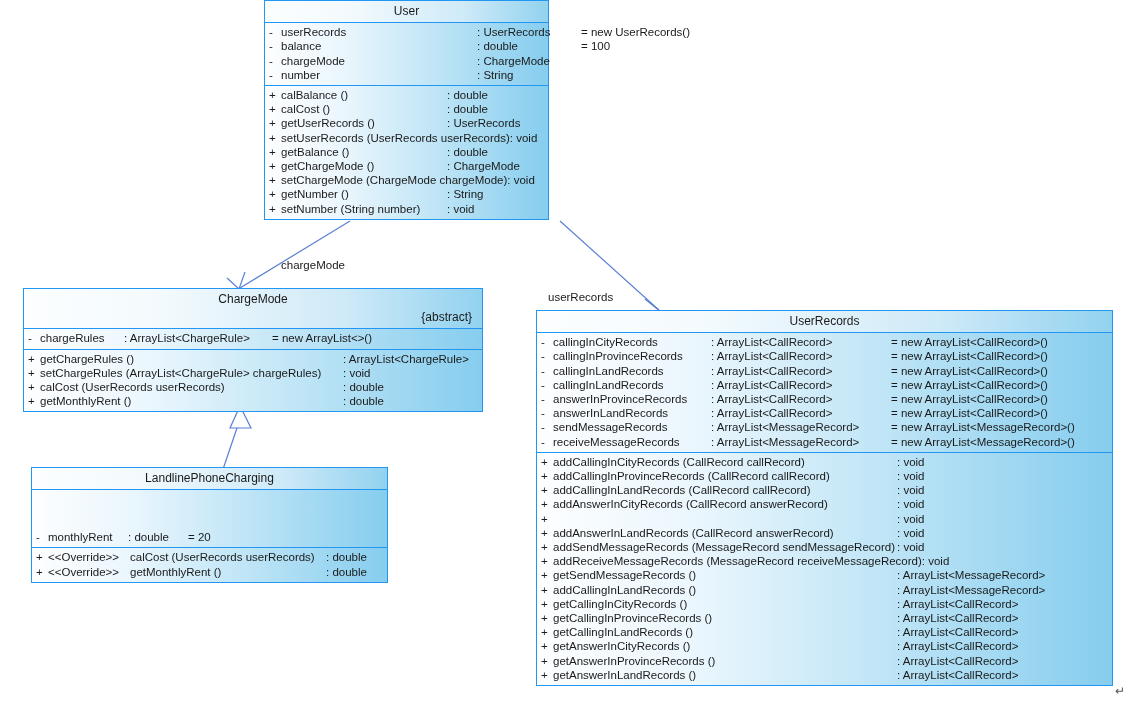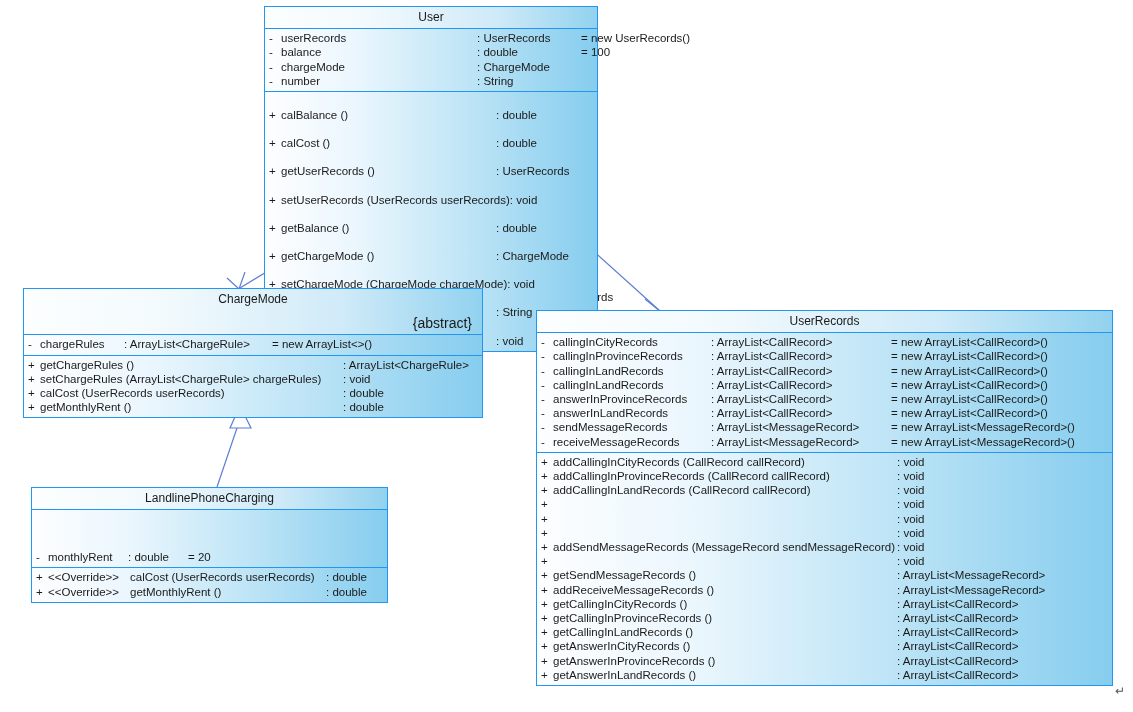--- a/index.html
+++ b/index.html
@@ -30,23 +30,23 @@
     padding: 3px 4px 4px 4px;
     background: linear-gradient(to right, #fcfeff 0%, #f3fafd 30%, #cfeaf8 70%, #92d2ef 100%);
     border-bottom: 1.5px solid #2196f3;
     font-size: 12px;
     position: relative;
   }
   .uml-header .cls-name { display: block; }
   .uml-header .abstract-tag {
     display: block;
     text-align: right;
-    font-size: 14px;
+    font-size: 12px;
     padding-right: 6px;
-    margin-top: 10px;
+    margin-top: 4px;
   }
   .uml-section {
     padding: 2px 0 3px 0;
   }
   .uml-section + .uml-section {
     border-top: 1.5px solid #2196f3;
   }
 
   
   .member {
@@ -68,21 +68,21 @@
   }
   .member .mdefault {
     flex: 0 0 auto;
   }
   .member .spacer { flex: 1 1 auto; }
 
   
   .cols-user .mname   { width: 196px; }
   .cols-user .mtype   { width: 104px; }
 
-  .cols-user-m .mname { flex: 0 0 auto; margin-top: 14px; }
+  .cols-user-m .mname { flex: 0 0 auto; }
   .cols-user-m .mtype { width: 96px; text-align: left; }
 
   .cols-cm-a .mname { width: 84px; }
   .cols-cm-a .mtype { width: 148px; }
 
   .cols-cm-m .mtype { width: 134px; text-align: left; }
 
   .cols-lpc-a .mname { width: 80px; margin-top: 38px; }
   .cols-lpc-a .mtype { width: 60px; }
 
@@ -133,21 +133,21 @@
 
   <g>
     <line x1="217" y1="487" x2="238" y2="425" stroke="#5b7fd4" stroke-width="1.2"></line>
     <polygon points="240,406 251,428 230,428" fill="#ffffff" stroke="#5b7fd4" stroke-width="1.2"></polygon>
   </g>
 </svg>
 
 <div class="edge-label" style="left:281px; top:259px;">chargeMode</div>
 <div class="edge-label" style="left:548px; top:291px;">userRecords</div>
 
-<div class="uml-class" id="box-user" style="left:264px; top:6px; width:334px;">
+<div class="uml-class" id="box-user" style="left:264px; top:0; width:285px;">
   <div class="uml-header">
     <span class="cls-name">User</span>
   </div>
   <div class="uml-section cols-user">
     <div class="member">
       <span class="vis">-</span>
       <span class="mname">userRecords</span>
       <span class="mtype">: UserRecords</span>
       <span class="mdefault">= new UserRecords()</span>
     </div>
@@ -262,21 +262,21 @@
     </div>
     <div class="member">
       <span class="vis">+</span>
       <span class="mname">getMonthlyRent ()</span>
       <span class="spacer"></span>
       <span class="mtype">: double</span>
     </div>
   </div>
 </div>
 
-<div class="uml-class" id="box-landline" style="left:31px; top:487px; width:357px;">
+<div class="uml-class" id="box-landline" style="left:31px; top:467px; width:357px;">
   <div class="uml-header">
     <span class="cls-name">LandlinePhoneCharging</span>
   </div>
   <div class="uml-section cols-lpc-a">
     <div class="member">
       <span class="vis">-</span>
       <span class="mname">monthlyRent</span>
       <span class="mtype">: double</span>
       <span class="mdefault">= 20</span>
     </div>
@@ -367,53 +367,56 @@
       <span class="mtype">: void</span>
     </div>
     <div class="member">
       <span class="vis">+</span>
       <span class="mname">addCallingInLandRecords (CallRecord callRecord)</span>
       <span class="spacer"></span>
       <span class="mtype">: void</span>
     </div>
     <div class="member">
       <span class="vis">+</span>
-      <span class="spacer"></span>
-      <span class="mtype">: void</span>
-    </div>
-    <div class="member">
-      <span class="vis">+</span>
-      <span class="spacer"></span>
-      <span class="mtype">: void</span>
-    </div>
-    <div class="member">
-      <span class="vis">+</span>
+      <span class="mname">addAnswerInCityRecords (CallRecord answerRecord)</span>
+      <span class="spacer"></span>
+      <span class="mtype">: void</span>
+    </div>
+    <div class="member">
+      <span class="vis">+</span>
+      <span class="spacer"></span>
+      <span class="mtype">: void</span>
+    </div>
+    <div class="member">
+      <span class="vis">+</span>
+      <span class="mname">addAnswerInLandRecords (CallRecord answerRecord)</span>
       <span class="spacer"></span>
       <span class="mtype">: void</span>
     </div>
     <div class="member">
       <span class="vis">+</span>
       <span class="mname">addSendMessageRecords (MessageRecord sendMessageRecord)</span>
       <span class="spacer"></span>
       <span class="mtype">: void</span>
     </div>
     <div class="member">
       <span class="vis">+</span>
+      <span class="mname">addReceiveMessageRecords (MessageRecord receiveMessageRecord)</span>
       <span class="spacer"></span>
       <span class="mtype">: void</span>
     </div>
     <div class="member">
       <span class="vis">+</span>
       <span class="mname">getSendMessageRecords ()</span>
       <span class="spacer"></span>
       <span class="mtype">: ArrayList&lt;MessageRecord&gt;</span>
     </div>
     <div class="member">
       <span class="vis">+</span>
-      <span class="mname">addReceiveMessageRecords ()</span>
+      <span class="mname">addCallingInLandRecords ()</span>
       <span class="spacer"></span>
       <span class="mtype">: ArrayList&lt;MessageRecord&gt;</span>
     </div>
     <div class="member">
       <span class="vis">+</span>
       <span class="mname">getCallingInCityRecords ()</span>
       <span class="spacer"></span>
       <span class="mtype">: ArrayList&lt;CallRecord&gt;</span>
     </div>
     <div class="member">

